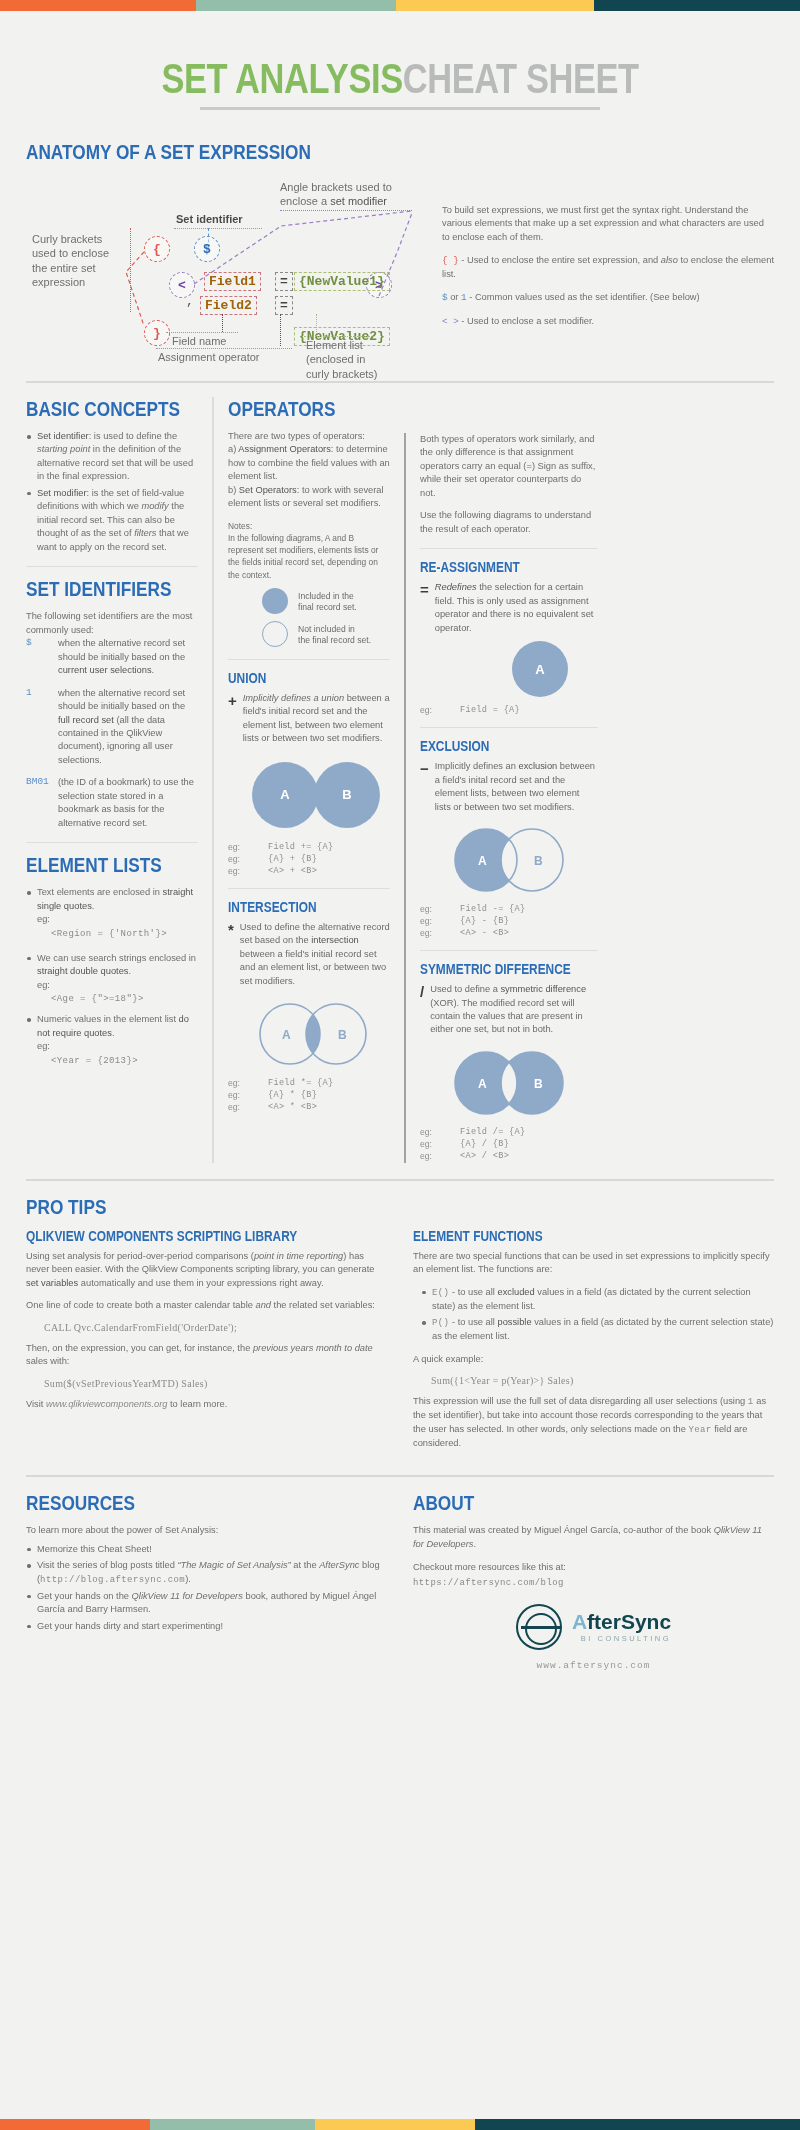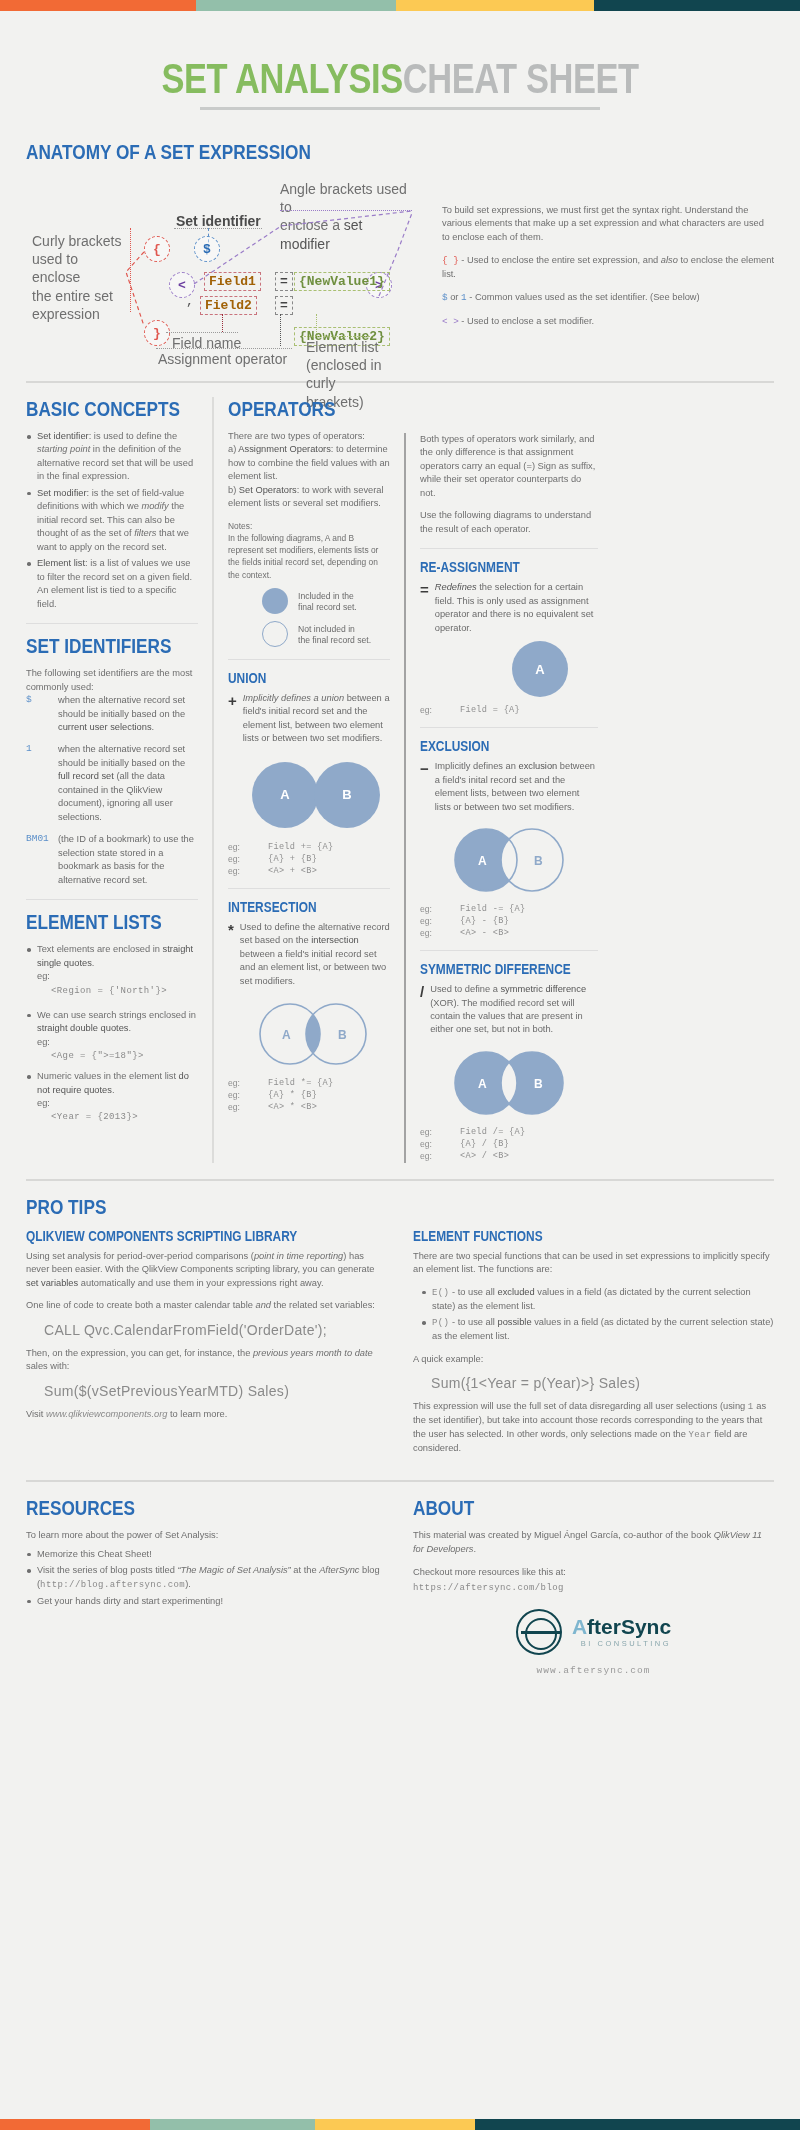--- a/index.html
+++ b/index.html
@@ -68,21 +68,21 @@
 
   
   .anatomy-row { display: flex; gap: 16px; margin-top: 16px; }
   .anatomy-diagram { position: relative; width: 400px; height: 185px; }
   .anatomy-text { flex: 1; font-size: 9.3px; line-height: 1.5; padding-top: 24px; }
   .anatomy-text p { margin-bottom: 10px; }
   .br-red { color: #e0574f; font-family: "Liberation Mono", monospace; }
   .br-blue { color: #5b8fc9; font-family: "Liberation Mono", monospace; }
   .br-purple { color: #9a7cc8; font-family: "Liberation Mono", monospace; }
 
-  .anno { position: absolute; font-size: 14px; color: #6f6f6f; line-height: 1.3; }
+  .anno { position: absolute; font-size: 11px; color: #6f6f6f; line-height: 1.3; }
   .anno.bold { font-weight: bold; color: #4a4a4a; }
   .circ {
     position: absolute; width: 26px; height: 26px; border-radius: 50%;
     border: 1.4px dashed; display: flex; align-items: center; justify-content: center;
     font-family: "Liberation Mono", monospace; font-size: 13px; font-weight: bold;
     background: rgba(255,255,255,.4);
   }
   .c-red { border-color: #e0574f; color: #e0574f; }
   .c-blue { border-color: #5b8fc9; color: #2b6cb5; }
   .c-purple { border-color: #9a7cc8; color: #6b3fa0; }
@@ -136,21 +136,21 @@
   .egrow { display: flex; font-family: "Liberation Mono", monospace;
            font-size: 8.6px; color: #8f8f8f; margin-bottom: 2px; }
   .egrow .lab { width: 26px; flex: 0 0 26px; font-family: "Liberation Sans", sans-serif; }
   .egrow .ex { padding-left: 14px; letter-spacing: .3px; }
 
   
   .protips { display: flex; gap: 26px; margin-top: 4px; }
   .pt-col { flex: 1; }
   .pt-col p { margin-bottom: 9px; }
   .codeblock {
-    font-family: Liberation Sans, sans-serif; font-size: 14px;
+    font-family: Liberation Serif, serif; font-size: 10px;
     color: #8a8a8a; margin: 0 0 9px 18px; letter-spacing: .3px;
   }
 
   
   .footcols { display: flex; gap: 26px; margin-top: 4px; }
   .footcols .fc { flex: 1; }
   .logo-row { display: flex; align-items: center; justify-content: center;
               gap: 10px; margin-top: 14px; }
   .logo-mark { width: 46px; height: 46px; border-radius: 50%;
                border: 2.5px solid #11454f; position: relative; }
@@ -264,21 +264,20 @@
   <div class="hr"></div>
 
   <div class="cols3">
 
     <div class="col-l">
 
       <h2 class="sec">BASIC CONCEPTS</h2>
       <ul>
         <li><b>Set identifier</b><span>: is used to define the </span><i>starting point</i><span> in the definition of the alternative record set that will be used in the final expression.</span></li>
         <li><b>Set modifier</b><span>: is the set of field-value definitions with which we </span><i>modify</i><span> the initial record set. This can also be thought of as the set of </span><i>filters</i><span> that we want to apply on the record set.</span></li>
-        <li><b>Element list</b><span>: is a list of values we use to filter the record set on a given field. An element list is tied to a specific field.</span></li>
       </ul>
 
       <div class="hr-thin"></div>
 
       <h2 class="sec">SET IDENTIFIERS</h2>
       <p style="margin-bottom:0">The following set identifiers are the most commonly used:</p>
 
       <div class="si-row">
         <div class="si-key">$</div>
         <div class="si-txt"><span>when the alternative record set should be initially based on the </span><b>current user selections</b><span>.</span></div>
@@ -534,20 +533,21 @@
 
   <div class="hr"></div>
 
   <div class="footcols">
     <div class="fc">
       <h2 class="sec">RESOURCES</h2>
       <p style="margin-bottom:5px">To learn more about the power of Set Analysis:</p>
       <ul>
         <li><span>Memorize this Cheat Sheet!</span></li>
         <li><span>Visit the series of blog posts titled </span><i>“The Magic of Set Analysis”</i><span> at the </span><i>AfterSync</i><span> blog (</span><span class="code">http://blog.aftersync.com</span><span>).</span></li>
+        <li><span>Get your hands on the </span><i>QlikView 11 for Developers</i><span> book, authored by Miguel Ángel García and Barry Harmsen.</span></li>
         <li><span>Get your hands dirty and start experimenting!</span></li>
       </ul>
     </div>
 
     <div class="fc">
       <h2 class="sec">ABOUT</h2>
       <p style="margin-bottom:10px"><span>This material was created by Miguel Ángel García, co-author of the book </span><i>QlikView 11 for Developers</i><span>.</span></p>
       <p>Checkout more resources like this at:</p>
       <p class="code" style="margin-top:2px">https://aftersync.com/blog</p>
 

